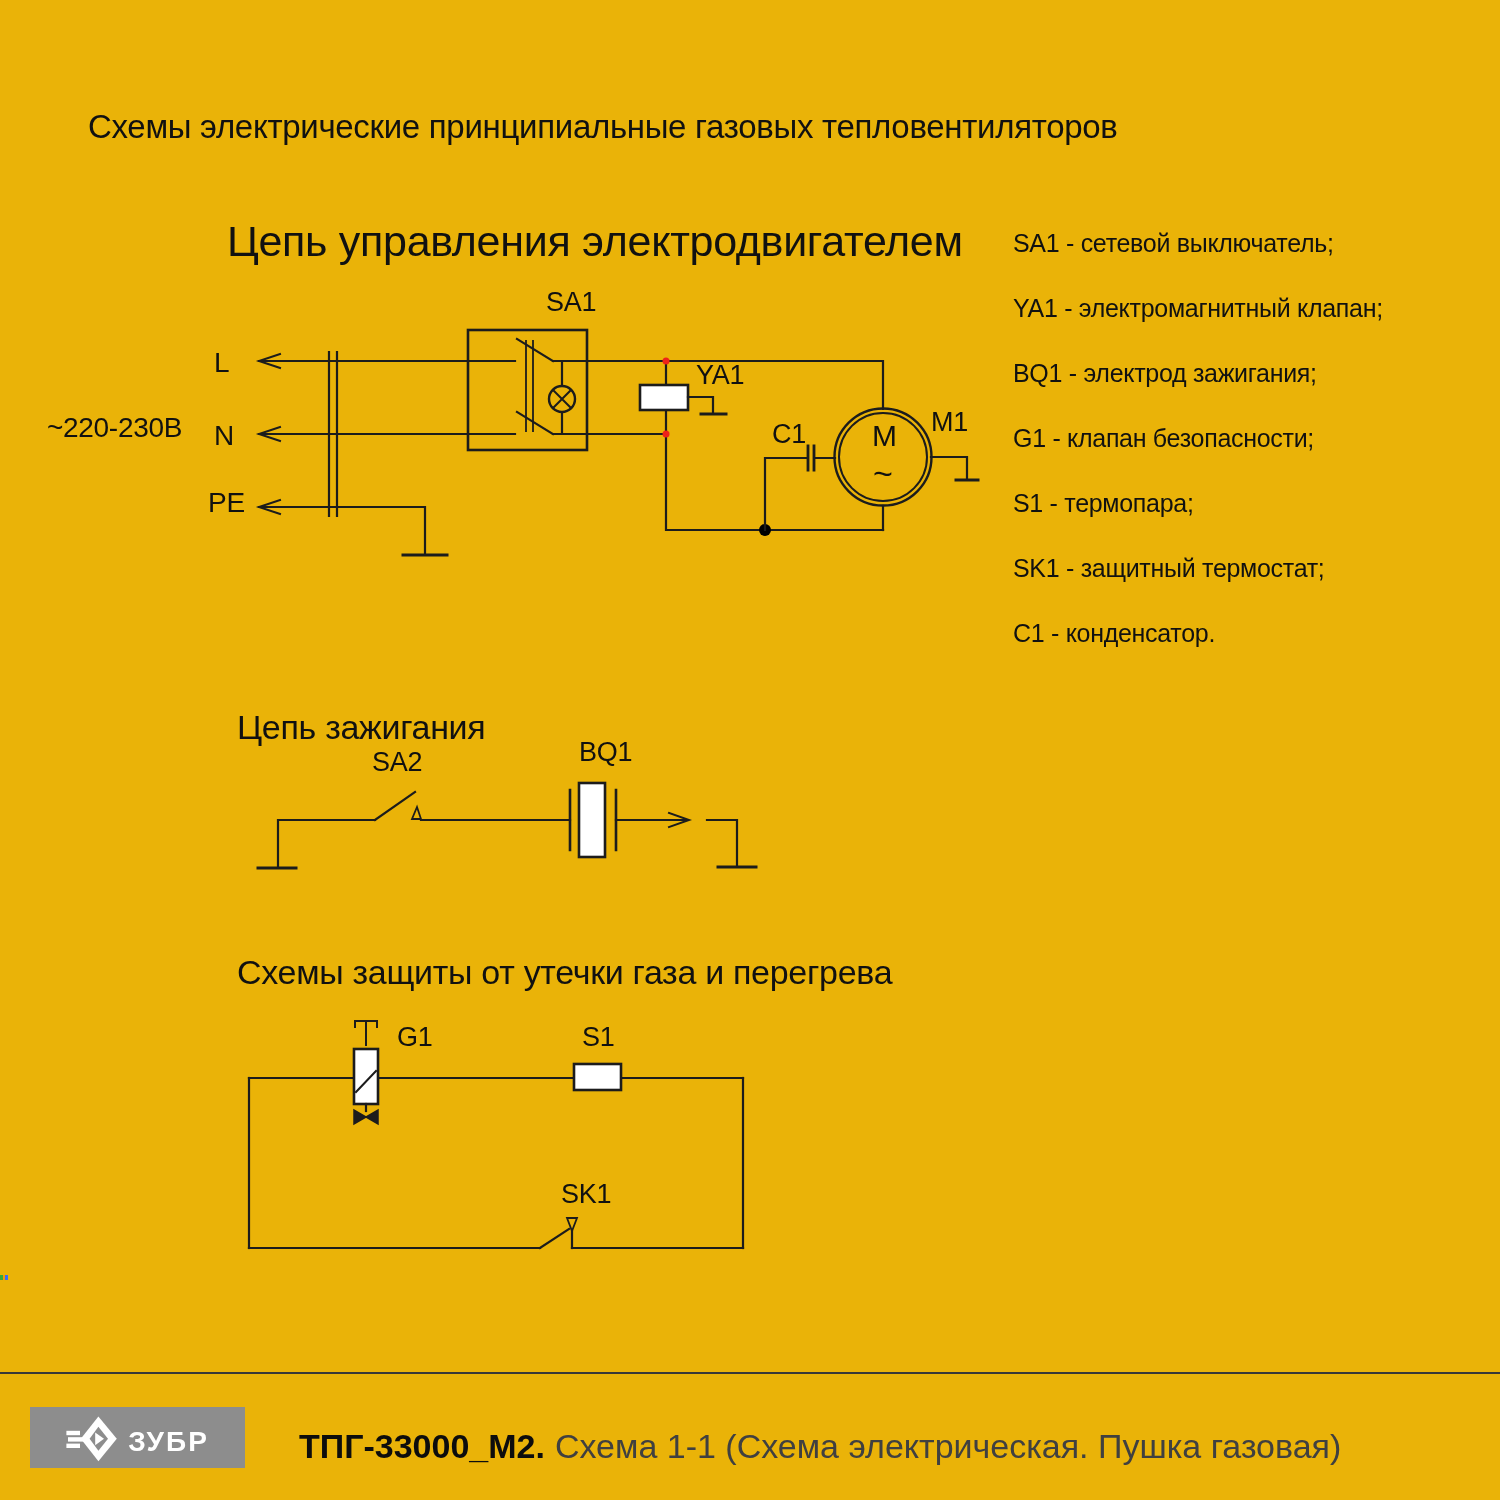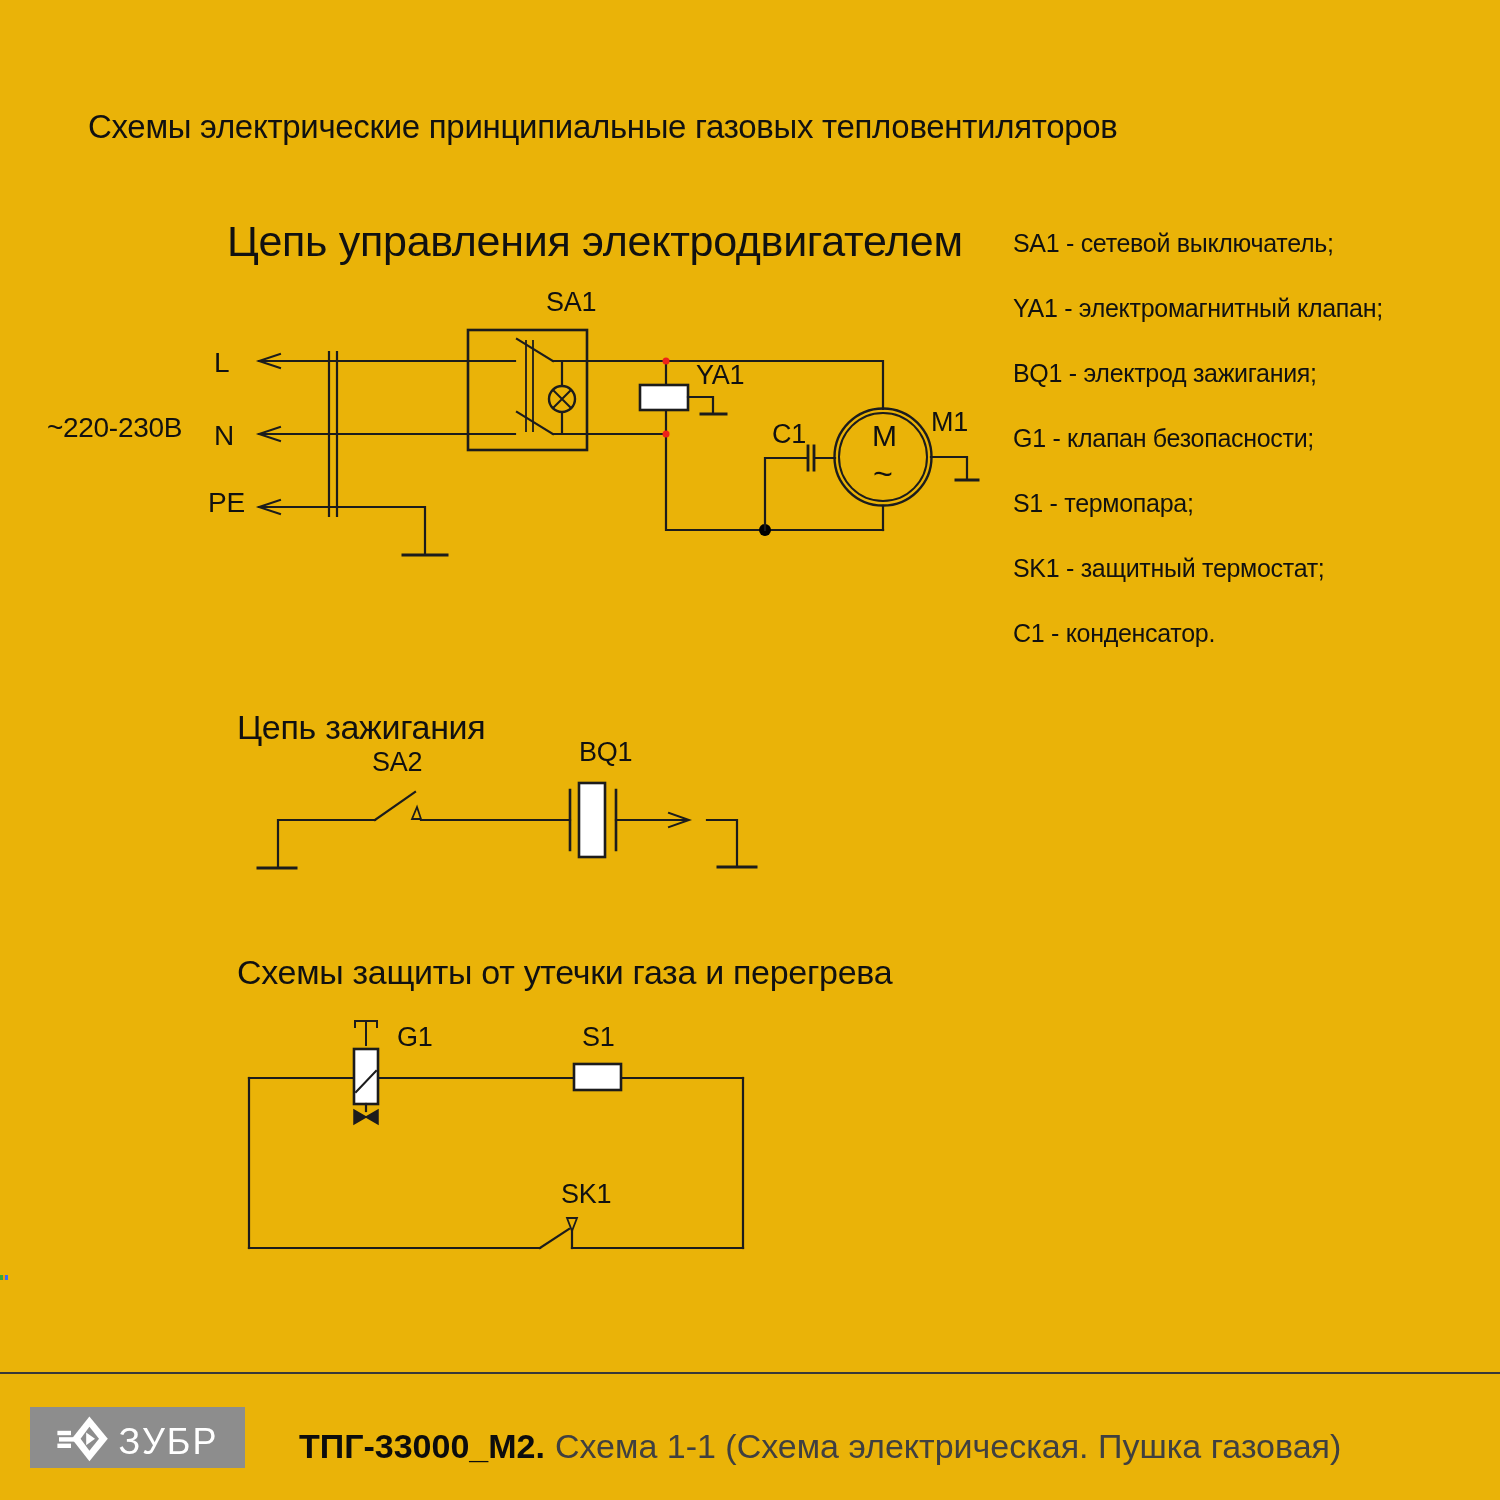--- a/index.html
+++ b/index.html
@@ -11,21 +11,21 @@
   .sec-title1{left:227px;top:217px;font-size:43px;}
   .sec-title2{left:237px;top:684px;font-size:34px;margin-top:24px;}
   .sec-title3{left:237px;top:953px;font-size:34px;}
   .legend{left:1013px;top:229px;display:flex;flex-direction:column;gap:37px;}
   .legend-item{font-size:25px;line-height:28px;letter-spacing:-0.3px;white-space:nowrap;color:#111;}
   svg.schematic{left:0;top:0;}
   svg.schematic text{font-family:"Liberation Sans",sans-serif;fill:#111;letter-spacing:-0.3px;}
   .divider{left:0;top:1372px;width:1500px;height:2px;background:#383838;}
   .logo-box{left:30px;top:1407px;width:215px;height:61px;background:#8d8d8d;
             display:flex;align-items:center;justify-content:center;gap:10px;}
-  .logo-text{color:#ffffff;font-weight:normal;font-size:36px;letter-spacing:2px;margin-top:8px;}
+  .logo-text{color:#ffffff;font-weight:bold;font-size:28px;letter-spacing:2px;margin-top:8px;}
   .footer-caption{left:299px;top:1427px;font-size:34px;white-space:nowrap;}
   .footer-model{font-weight:bold;color:#0d0d0d;}
   .footer-rest{color:#404040;margin-left:10px;}
   .artifact{left:0;top:1275px;width:8px;height:5px;
             background:linear-gradient(90deg,#3aaa35 0 33%,#f59a00 33% 66%,#3a6cf5 66% 100%);}
 </style>
 </head>
 <body>
 
 <div class="stage">

